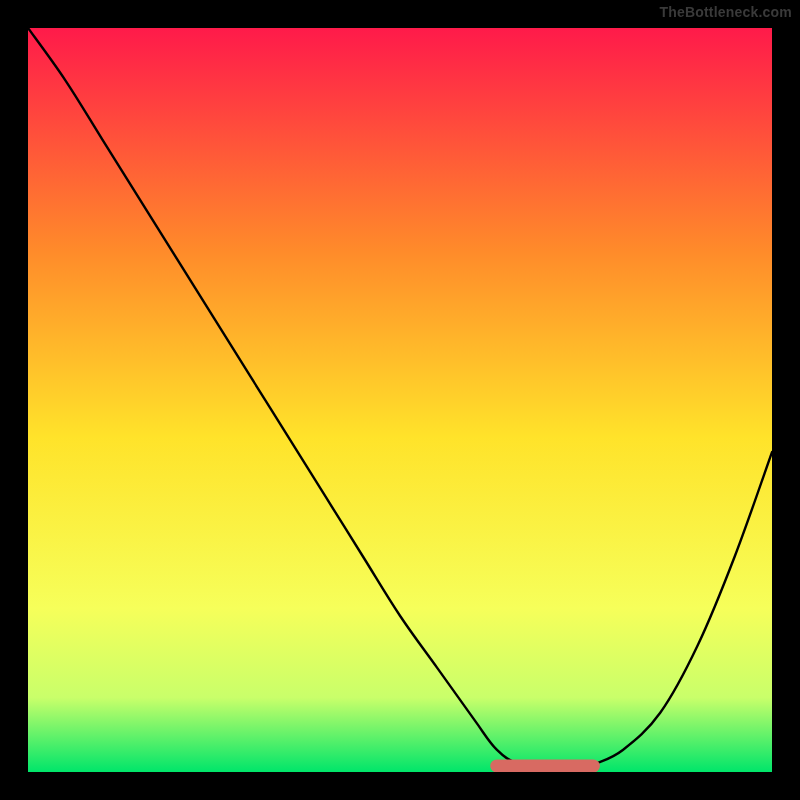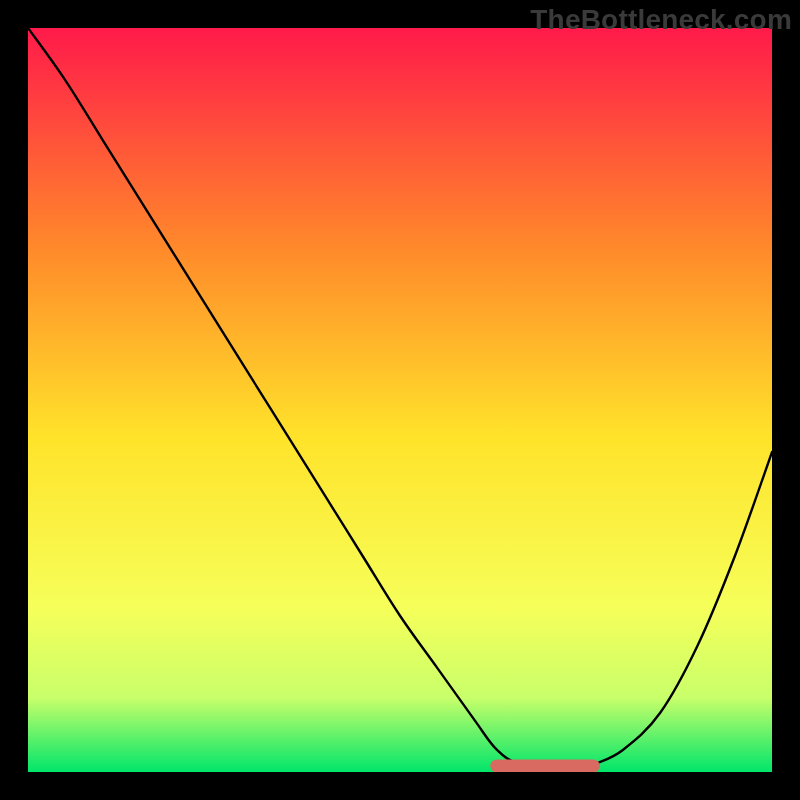--- a/index.html
+++ b/index.html
@@ -15,21 +15,21 @@
     position: relative;
     width: 800px;
     height: 800px;
     background: #000;
   }
   .watermark {
     position: absolute;
     top: 4px;
     right: 8px;
     color: #3a3a3a;
-    font-size: 28px;
+    font-size: 14px;
     font-weight: 600;
     letter-spacing: 0.2px;
     z-index: 10;
   }
   .plot-wrap {
     position: absolute;
     left: 28px;
     top: 28px;
     width: 744px;
     height: 744px;

